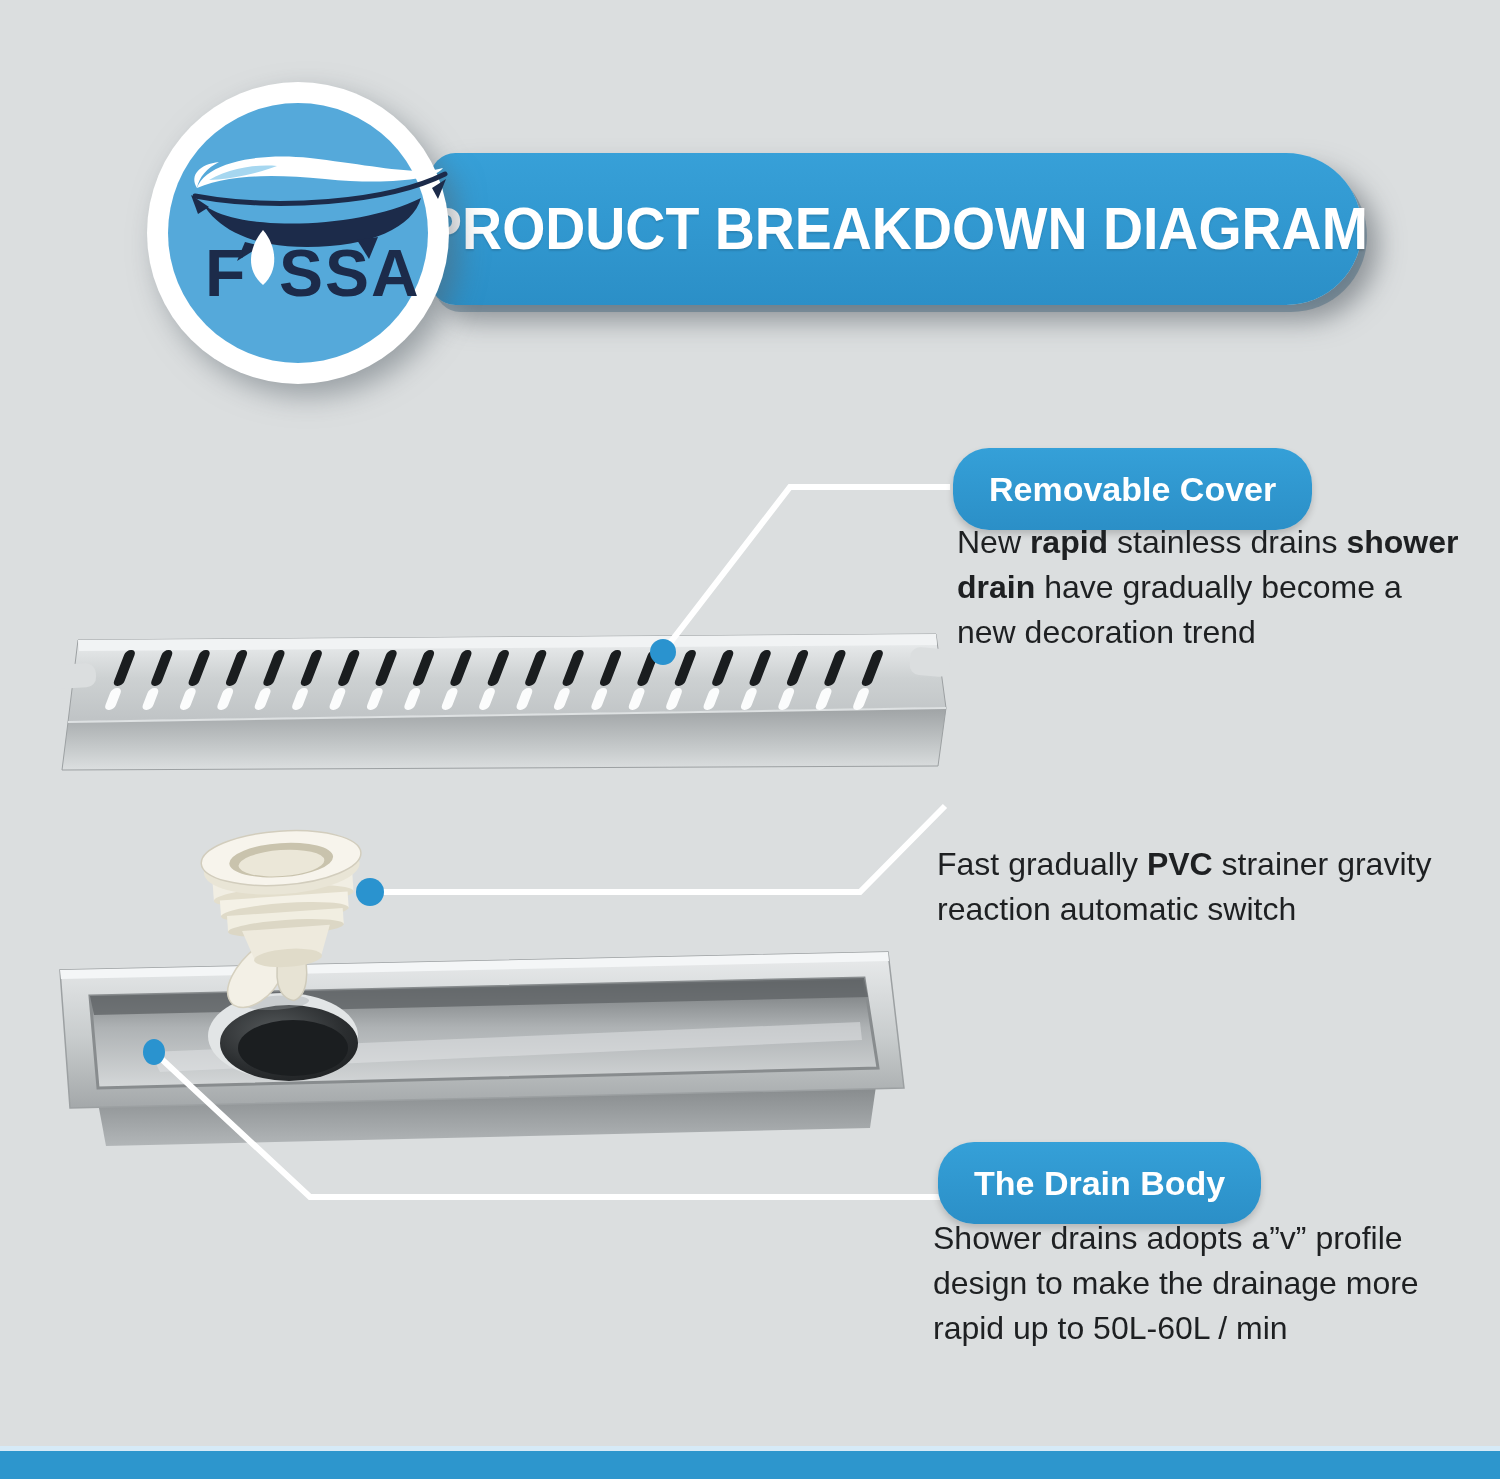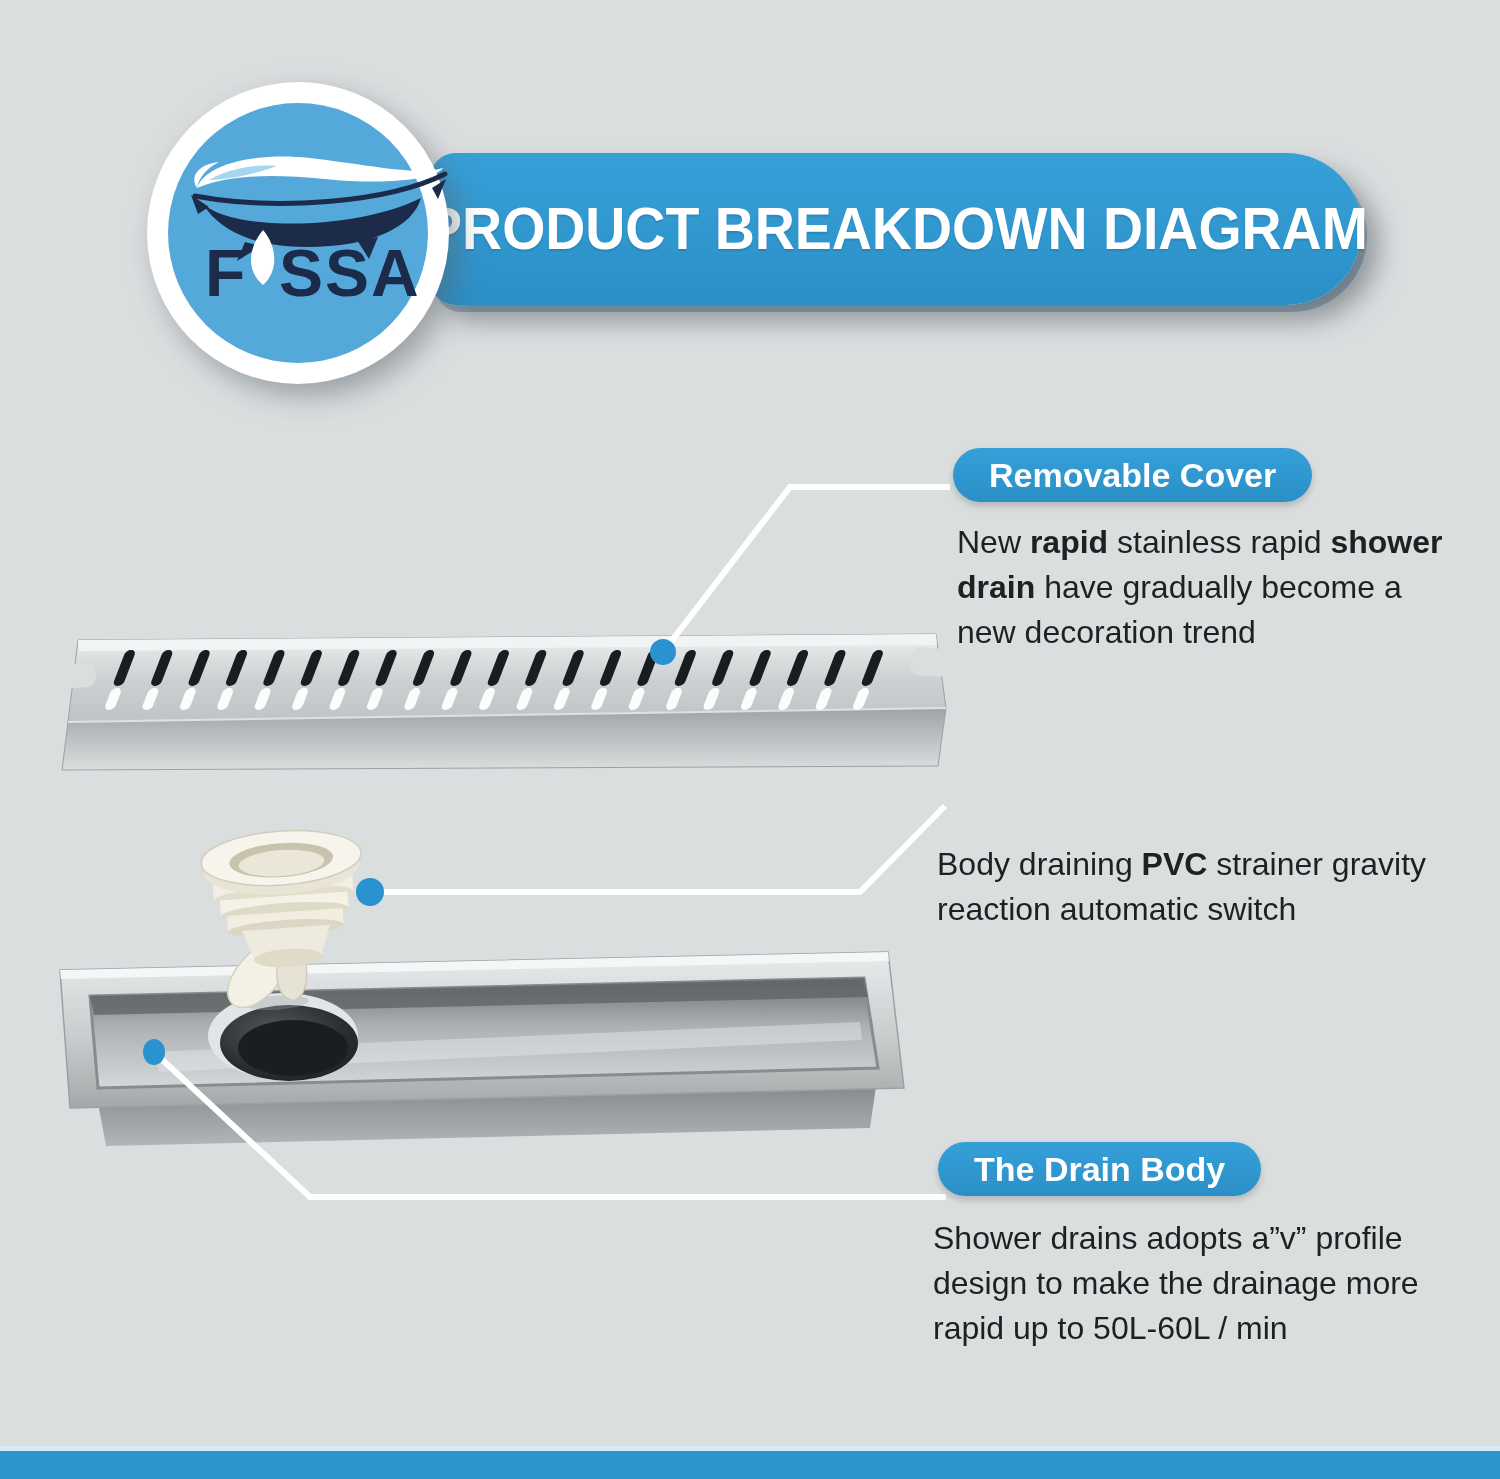--- a/index.html
+++ b/index.html
@@ -20,21 +20,21 @@
   .banner-title{
     color:#fff;font-weight:bold;font-size:59px;letter-spacing:0;
     transform:scaleX(.94);white-space:nowrap;
     text-shadow:0 2px 2px rgba(0,0,0,.12);
   }
   
   .logo{position:absolute;left:145px;top:80px;width:306px;height:306px;}
   .logo svg{filter:drop-shadow(10px 12px 14px rgba(88,98,106,.5));}
   
   .pill{
-    position:absolute;height:54px;border-radius:36px;
+    position:absolute;height:82px;border-radius:36px;
     background:linear-gradient(#35a0d8,#2b8fc7);
     color:#fff;font-weight:bold;font-size:34px;
     display:flex;align-items:center;padding:0 36px;
     box-shadow:0 4px 7px rgba(0,0,0,.18);white-space:nowrap;
   }
   .callout-text{
     position:absolute;font-size:32px;line-height:45px;color:#1e2022;
     white-space:pre-line;
   }
   .callout-text b{font-weight:bold;}
@@ -200,25 +200,25 @@
         <text x="60" y="216">F</text>
         <text x="134" y="216" letter-spacing="2">SSA</text>
       </g>
       <path d="M118,150 C103,168 101,191 118,205 C134,191 132,166 118,150 Z" fill="#ffffff"></path>
     </svg>
   </div>
 
   <div class="pill" style="left:953px;top:448px;">
     <span>Removable Cover</span>
   </div>
-  <div class="callout-text" style="left:957px;top:520px;width:560px;"><span>New </span><b>rapid</b><span> stainless rapid </span><b>shower
+  <div class="callout-text" style="left:957px;top:520px;width:560px;"><span>New </span><b>rapid</b><span> stainless drains </span><b>shower
 drain</b><span> have gradually become a
 new decoration trend</span></div>
 
-  <div class="callout-text" style="left:937px;top:842px;width:570px;"><span>Body draining </span><b>PVC</b><span> strainer gravity
+  <div class="callout-text" style="left:937px;top:842px;width:570px;"><span>Fast gradually </span><b>PVC</b><span> strainer gravity
 reaction automatic switch</span></div>
 
   <div class="pill" style="left:938px;top:1142px;">
     <span>The Drain Body</span>
   </div>
   <div class="callout-text" style="left:933px;top:1216px;width:590px;"><span>Shower drains adopts a”v” profile
 design to make the drainage more
 rapid up to 50L-60L / min</span></div>
 
   <div class="footer-line"></div>

